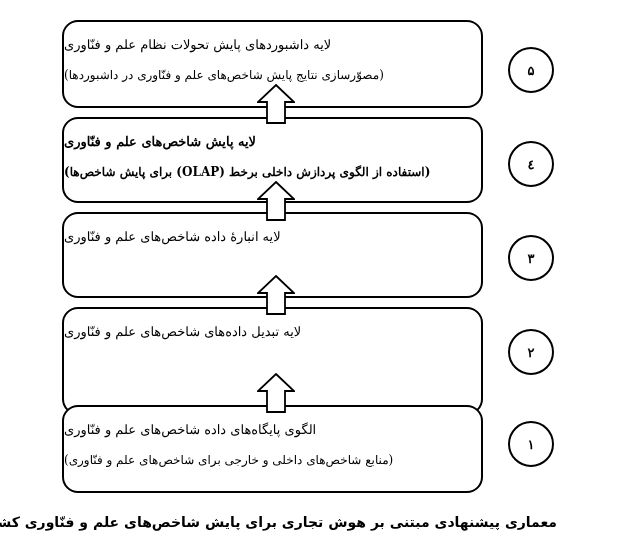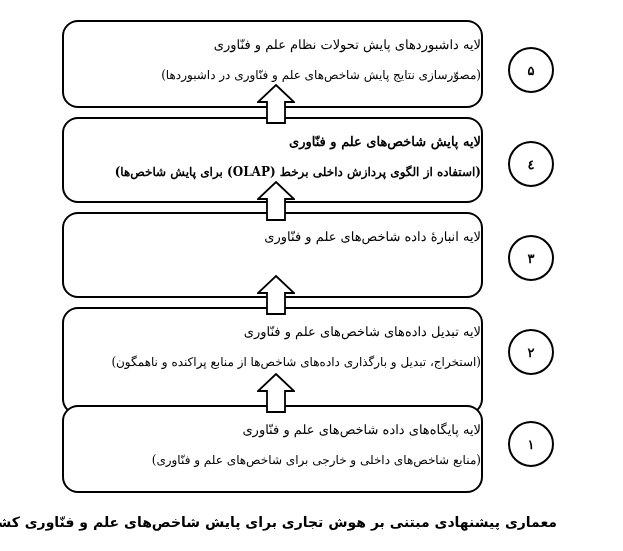--- a/index.html
+++ b/index.html
@@ -17,21 +17,21 @@
     }
     .layer-box {
       position: absolute;
       left: 62px;
       width: 421px;
       border: 2px solid #000;
       border-radius: 16px;
       background: #fff;
       box-sizing: border-box;
       direction: rtl;
-      text-align: right;
+      text-align: left;
     }
     .layer-title {
       position: absolute;
       left: 0;
       right: 0;
       top: 14px;
       font-size: 13px;
       line-height: 18px;
       white-space: nowrap;
     }
@@ -101,28 +101,27 @@
 
 <div class="layer-box" style="top:212px;height:86px;padding-left:24px;">
   <div class="layer-title">لایه انبارهٔ داده شاخص‌های علم و فنّاوری</div>
 </div>
 <div class="num-circle" style="top:235px;">
   <span>۳</span>
 </div>
 
 <div class="layer-box" style="top:307px;height:108px;">
   <div class="layer-title">لایه تبدیل داده‌های شاخص‌های علم و فنّاوری</div>
-  <div class="layer-desc">(استخراج، تبدیل و بارگذاری داده‌های شاخص‌ها از منابع پراکنده و ناهمگون)</div>
 </div>
 <div class="num-circle" style="top:329px;">
   <span>۲</span>
 </div>
 
 <div class="layer-box" style="top:405px;height:88px;">
-  <div class="layer-title">لایه پایگاه‌های داده شاخص‌های علم و فنّاوری</div>
+  <div class="layer-title">الگوی پایگاه‌های داده شاخص‌های علم و فنّاوری</div>
   <div class="layer-desc">(منابع شاخص‌های داخلی و خارجی برای شاخص‌های علم و فنّاوری)</div>
 </div>
 <div class="num-circle" style="top:421px;">
   <span>۱</span>
 </div>
 
 <svg class="arrow" style="top:84px;" viewBox="0 0 38 40">
   <polygon points="19,1 37,18 28,18 28,39 10,39 10,18 1,18" fill="#fff" stroke="#000" stroke-width="1.8" stroke-linejoin="miter"></polygon>
 </svg>
 <svg class="arrow" style="top:181px;" viewBox="0 0 38 40">

